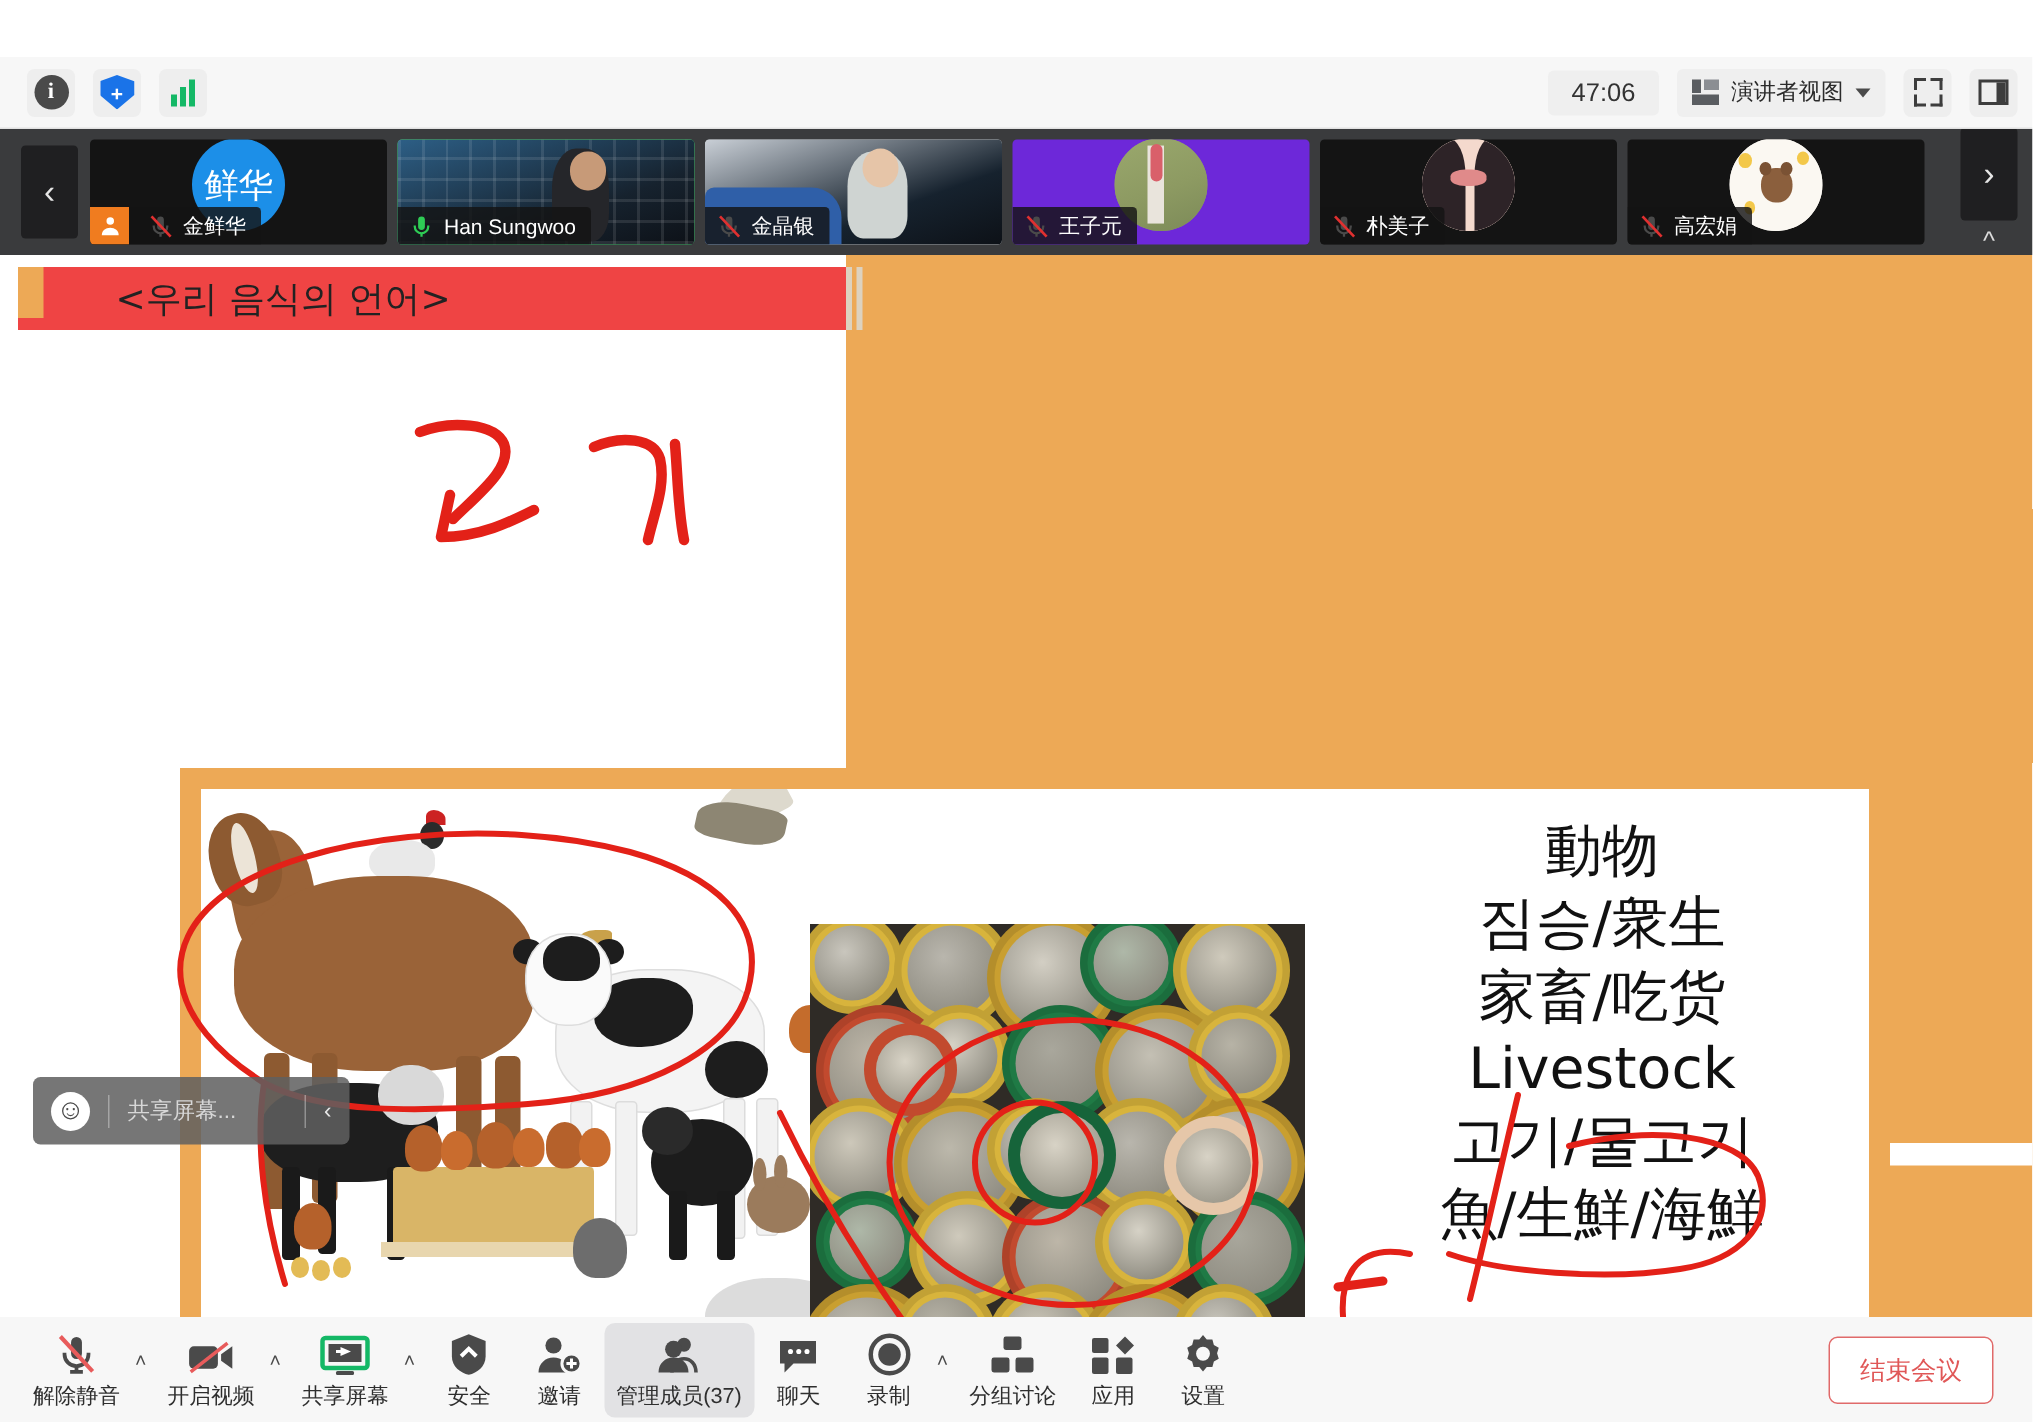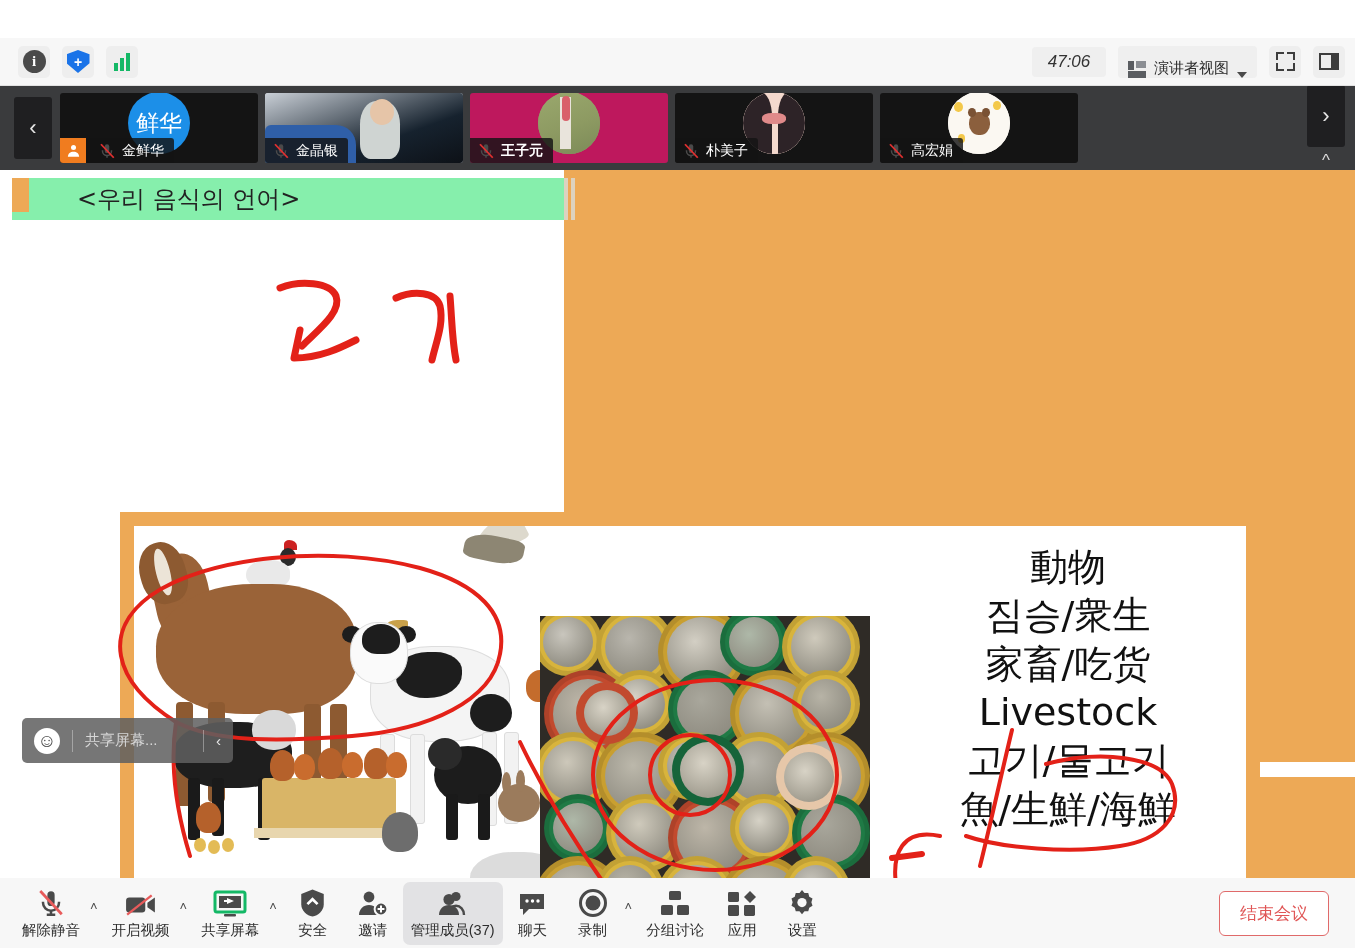--- a/index.html
+++ b/index.html
@@ -52,25 +52,25 @@
     display: flex; align-items: center; justify-content: center; font-size: 14px; font-weight: 700;
   }
   .bars-icon { display: flex; align-items: flex-end; gap: 2px; height: 18px; }
   .bars-icon i { display: block; width: 4px; background: #14b866; }
   .bars-icon i:nth-child(1){ height: 8px; }
   .bars-icon i:nth-child(2){ height: 13px; }
   .bars-icon i:nth-child(3){ height: 18px; }
 
   .timer {
     background: #efefef; border-radius: 4px; padding: 5px 14px;
-    font-size: 17px; color: #333; min-width: 74px; text-align: center; font-style: italic;
+    font-size: 17px; color: #333; min-width: 74px; text-align: center;
   }
   .viewmode {
     background: #efefef; border-radius: 4px; height: 32px; padding: 0 10px;
-    display: flex; align-items: flex-end; gap: 8px; font-size: 15px; color: #2b2b2b;
+    display: flex; align-items: center; gap: 8px; font-size: 15px; color: #2b2b2b;
   }
   .viewmode-icon { position: relative; width: 18px; height: 17px; }
   .viewmode-icon .b1 { position:absolute; left:0; top:0; width:6px; height:9px; background:#5a5d61; }
   .viewmode-icon .b2 { position:absolute; left:8px; top:0; width:10px; height:7px; background:#8b8e93; }
   .viewmode-icon .b3 { position:absolute; left:0; top:10px; width:18px; height:7px; background:#5a5d61; }
   .caret-dn { width:0;height:0;border-left:5px solid transparent;border-right:5px solid transparent;border-top:6px solid #4a4a4a; }
   .fs-icon { position: relative; width: 19px; height: 19px; }
   .fs-icon span { position: absolute; width: 8px; height: 8px; border: 2px solid #3d3d3d; }
   .fs-icon .c1 { left:0; top:0; border-right:0; border-bottom:0; }
   .fs-icon .c2 { right:0; top:0; border-left:0; border-bottom:0; }
@@ -122,21 +122,21 @@
   .strip-right { margin-left: auto; margin-right: 10px; display: flex; flex-direction: column; align-items: center; gap: 4px; }
   .collapse-arrow { color: #dcdcdc; font-size: 17px; }
 
   
   .stage { position: absolute; left: 0; top: 170px; width: 1355px; height: 708px; background: #fff; overflow: hidden; }
   .slide { position: absolute; inset: 0; background: #fff; }
   .slide-right-panel { position: absolute; left: 564px; top: 0; width: 791px; height: 708px; background: var(--accent); }
   .slide-right-gap { position: absolute; left: 564px; top: 592px; width: 791px; height: 15px; background: #fff; }
   .title-band {
     position: absolute; left: 12px; top: 8px; width: 552px; height: 42px;
-    background: #86efac; display: flex; align-items: center;
+    background: #ef4444; display: flex; align-items: center;
   }
   .title-band .ttxt { margin-left: 65px; font-size: 24px; color: #222; font-family: "DejaVu Sans", sans-serif; }
   .title-flag { position: absolute; left: 12px; top: 8px; width: 17px; height: 34px; background: var(--accent); }
   .title-ticks { position: absolute; left: 563px; top: 8px; width: 16px; height: 42px; }
   .title-ticks i { position: absolute; top: 0; width: 4px; height: 42px; background: #ddd2bf; }
   .title-ticks i:nth-child(1){ left: 1px; }
   .title-ticks i:nth-child(2){ left: 8px; }
 
   .photo-frame {
     position: absolute; left: 120px; top: 342px; width: 1140px; height: 430px;
@@ -302,39 +302,59 @@
               <svg class="gi" viewBox="0 0 24 24" width="20" height="18">
     <path d="M12 3a3 3 0 0 0-3 3v6a3 3 0 0 0 6 0V6a3 3 0 0 0-3-3z" fill="#4a4a4a"></path>
     <path d="M6 11v1a6 6 0 0 0 12 0v-1" stroke="#4a4a4a" stroke-width="2" fill="none"></path>
     <path d="M12 18v3" stroke="#4a4a4a" stroke-width="2"></path>
     <path d="M4 3 L21 21" stroke="#e03030" stroke-width="2.4"></path>
   </svg>
             </span>
       <span class="name-txt">金鲜华</span>
     </div>
         </div>
+        <div class="tile speaking" style="background: rgb(36, 69, 95);">
+          <div class="vbg" style="background:linear-gradient(160deg,#2d5f86 0%, #16222e 65%, #0d1117 100%);"></div>
+          <div class="vbg" style="background:
+        repeating-linear-gradient(90deg, rgba(255,255,255,.10) 0 2px, transparent 2px 16px),
+        repeating-linear-gradient(0deg, rgba(255,255,255,.10) 0 2px, transparent 2px 14px);"></div>
+          <div style="position:absolute;left:52%;top:6px;width:38px;height:62px;border-radius:42% 42% 30% 30%;background:#25262a;"></div>
+          <div style="position:absolute;left:58%;top:8px;width:24px;height:26px;border-radius:48%;background:#c79a78;"></div>
+          <div class="namebar">
+
+      <span class="mic">
+              <svg class="gi" viewBox="0 0 24 24" width="20" height="18">
+    <path d="M12 3a3 3 0 0 0-3 3v6a3 3 0 0 0 6 0V6a3 3 0 0 0-3-3z" fill="#2ecc55"></path>
+    <path d="M6 11v1a6 6 0 0 0 12 0v-1" stroke="#2ecc55" stroke-width="2" fill="none"></path>
+    <path d="M12 18v3" stroke="#2ecc55" stroke-width="2"></path>
+
+  </svg>
+            </span>
+      <span class="name-txt">Han Sungwoo</span>
+    </div>
+        </div>
         <div class="tile" style="background: rgb(207, 213, 218);">
           <div class="vbg" style="background:linear-gradient(160deg,#c9cfd6 0%, #16222e 65%, #0d1117 100%);"></div>
           <div style="position:absolute;left:0;bottom:0;width:46%;height:55%;background:#2f5fa8;border-radius:6px 20px 0 0;"></div>
           <div style="position:absolute;left:48%;top:8px;width:40px;height:58px;border-radius:40% 40% 26% 26%;background:#cfd4d2;"></div>
           <div style="position:absolute;left:53%;top:6px;width:24px;height:26px;border-radius:50%;background:#e6c5a8;"></div>
           <div class="namebar">
 
       <span class="mic">
               <svg class="gi" viewBox="0 0 24 24" width="20" height="18">
     <path d="M12 3a3 3 0 0 0-3 3v6a3 3 0 0 0 6 0V6a3 3 0 0 0-3-3z" fill="#4a4a4a"></path>
     <path d="M6 11v1a6 6 0 0 0 12 0v-1" stroke="#4a4a4a" stroke-width="2" fill="none"></path>
     <path d="M12 18v3" stroke="#4a4a4a" stroke-width="2"></path>
     <path d="M4 3 L21 21" stroke="#e03030" stroke-width="2.4"></path>
   </svg>
             </span>
       <span class="name-txt">金晶银</span>
     </div>
         </div>
-        <div class="tile" style="background: #be185d; font-weight: bold;">
+        <div class="tile" style="background: #6d28d9;">
           <div class="avatar-circle" style="background:#8e9c6a;overflow:hidden;">
             <div style="position:absolute;inset:0;background:
         linear-gradient(160deg,#9aa86d 0%,#8d9a62 55%,#7c8a58 100%);"></div>
         <div style="position:absolute;left:36%;top:8%;width:18%;height:84%;background:#e9e4dc;"></div>
         <div style="position:absolute;left:38%;top:6%;width:14%;height:40%;background:#d9606a;border-radius:4px;"></div>
           </div>
           <div class="namebar">
 
       <span class="mic">
               <svg class="gi" viewBox="0 0 24 24" width="20" height="18">

